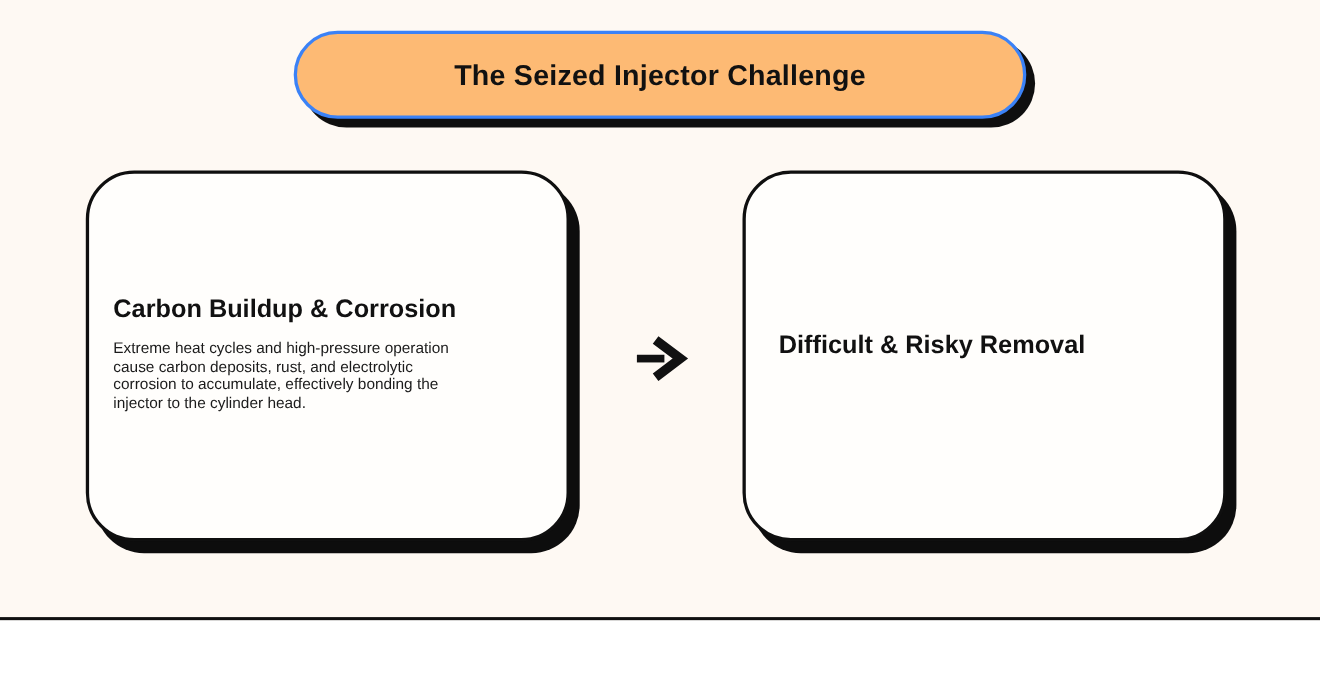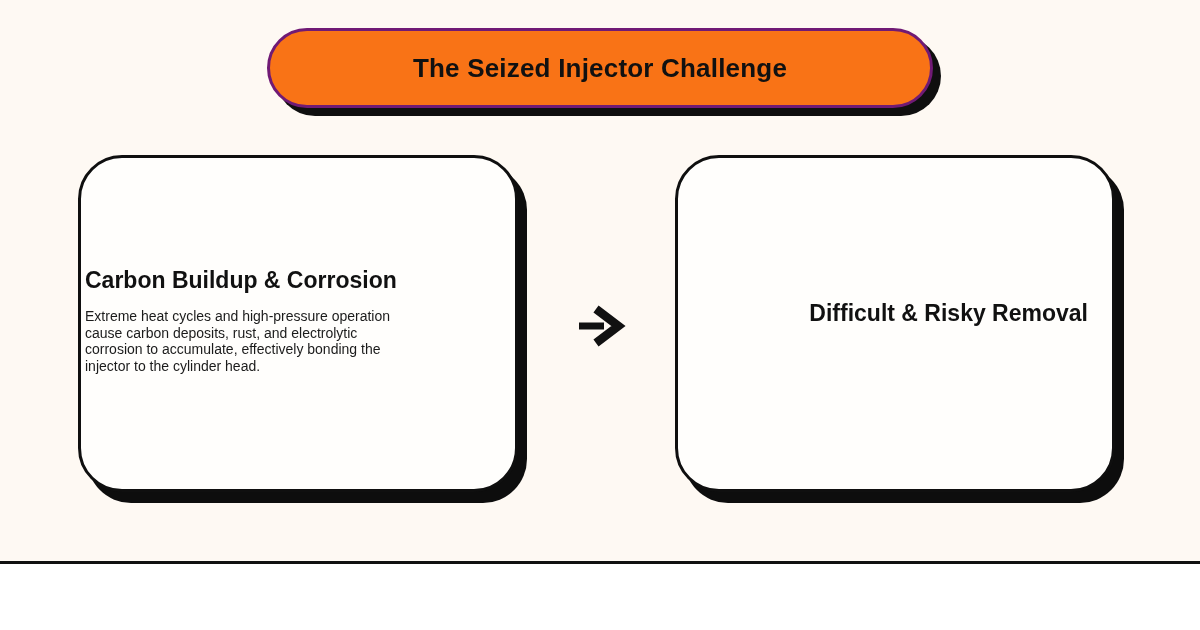--- a/index.html
+++ b/index.html
@@ -14,22 +14,22 @@
     width: 1200px; height: 630px;
     background: #FEF9F3;
     overflow: hidden;
   }
   
   .pill {
     position: absolute;
     left: 267px; top: 28px;
     width: 666px; height: 80px;
     box-sizing: border-box;
-    background: #f97316;
-    border: 3px solid #701a75;
+    background: #fdba74;
+    border: 3px solid #3b82f6;
     border-radius: 44px;
     box-shadow: 8px 8px 0 #0F0F0F;
     display: flex; align-items: center; justify-content: center;
   }
   .pill h1 {
     margin: 0;
     font-size: 26px;
     font-weight: 700;
     letter-spacing: 0.2px;
     color: #111111;
@@ -39,22 +39,22 @@
     position: absolute;
     top: 155px;
     width: 440px; height: 337px;
     box-sizing: border-box;
     background: #FFFEFC;
     border: 3px solid #0F0F0F;
     border-radius: 44px;
     box-shadow: 9px 11px 0 #0D0D0D;
     display: flex; flex-direction: column; justify-content: center;
   }
-  .card-left  { left: 78px;  padding: 0 48px 6px 4px; }
-  .card-right { left: 675px; padding: 0 24px 6px 30px; align-items: flex-end; }
+  .card-left  { left: 78px;  padding: 0 48px 6px 22px; }
+  .card-right { left: 675px; padding: 0 24px 6px 30px; }
   .card h2 {
     margin: 0 0 14px 0;
     font-size: 23px;
     font-weight: 700;
     color: #111111;
   }
   .card p {
     margin: 0;
     font-size: 14px;
     line-height: 16.5px;

